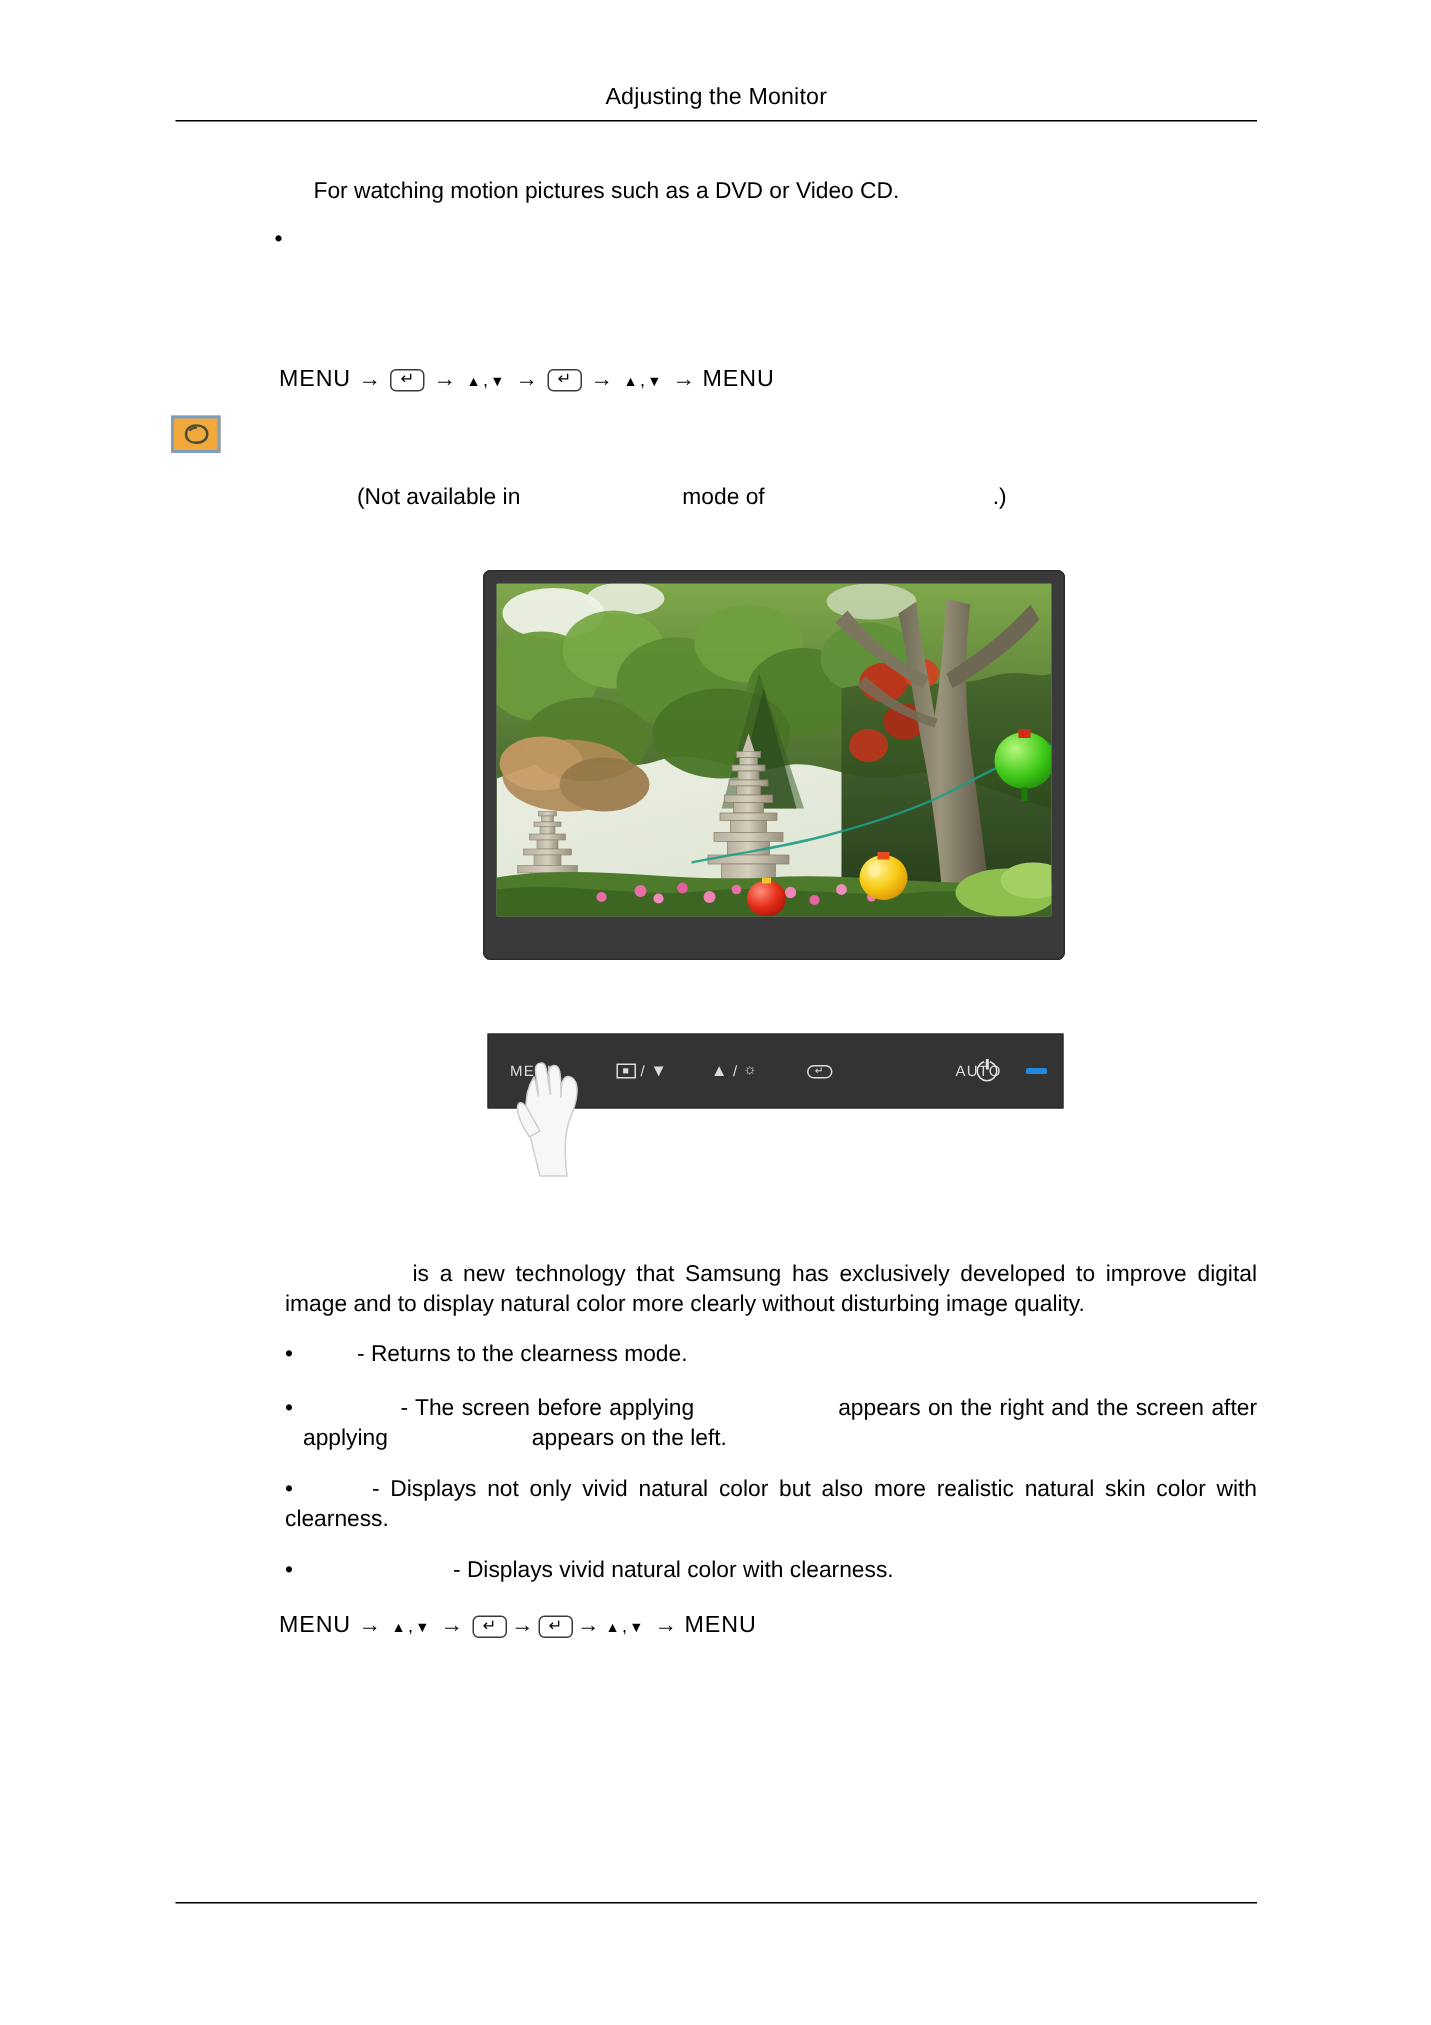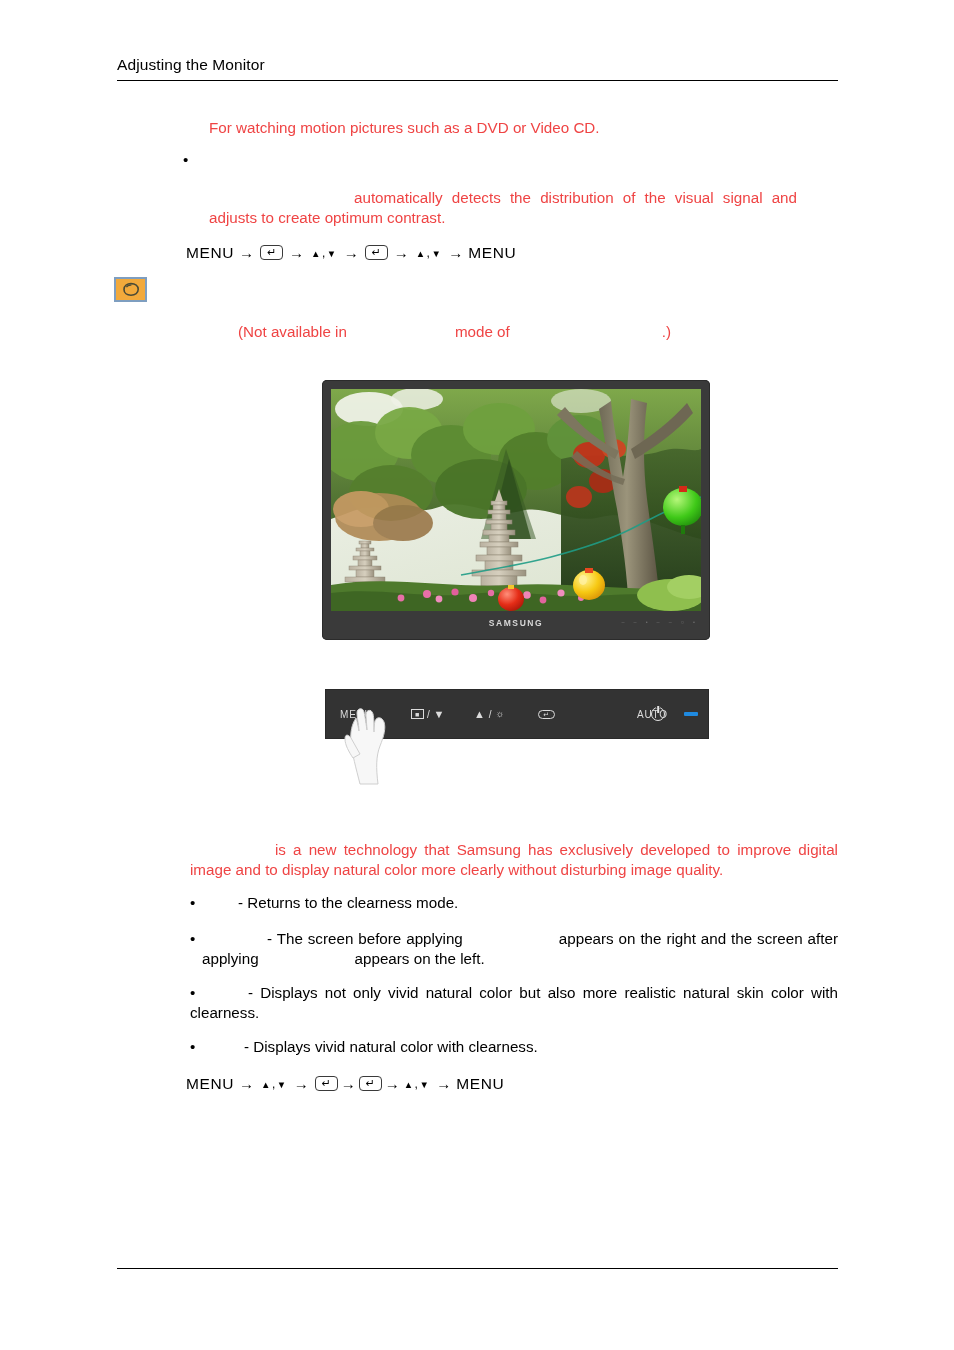--- a/index.html
+++ b/index.html
@@ -20,39 +20,40 @@
     position: absolute;
     inset: 0;
   }
 
   
   .header-title {
     position: absolute;
     top: 56px;
     left: 117px;
     width: 721px;
+    text-align: center;
     font-size: 15.5px;
     letter-spacing: 0.1px;
   }
   .rule {
     position: absolute;
     left: 117px;
     width: 721px;
     height: 0;
     border-top: 1.6px solid #000;
   }
   .rule-top { top: 80px; }
   .rule-bottom { top: 1268px; }
 
   
   .para {
     position: absolute;
     font-size: 15.2px;
     line-height: 20px;
-    color: #ef4444;
+    color: #000000;
   }
   .justify {
     text-align: justify;
   }
 
   .gap {
     display: inline-block;
   }
 
   
@@ -287,23 +288,20 @@
 
 <div class="page">
 
   <div class="header-title">Adjusting the Monitor</div>
   <div class="rule rule-top"></div>
 
   <div class="para" style="top:118px; left:209px; width:640px;">For watching motion pictures such as a DVD or Video CD.</div>
 
   <div class="bullet-row" style="top:150px; left:183px;">•</div>
 
-  <div class="para justify" style="top:188px; left:209px; width:588px;">
-    <span class="gap" style="width:145px;"></span><span>automatically detects the distribution of the visual signal and adjusts to create optimum contrast.</span>
-  </div>
 
   <div class="menupath" style="top:241px; left:186px;">
     <span class="word">MENU</span>
     <span class="arrow">→</span>
     <span class="enter-key">↵</span>
     <span class="arrow">→</span>
     <span class="updown"><span>▲</span><span class="sep">,</span><span>▼</span></span>
     <span class="arrow">→</span>
     <span class="enter-key">↵</span>
     <span class="arrow">→</span>
@@ -467,32 +465,20 @@
         <rect x="350" y="136" width="4" height="9" fill="#1f7a0c"></rect>
 
         <ellipse cx="258" cy="196" rx="16" ry="15" fill="url(#yellowlant)"></ellipse>
         <rect x="254" y="179" width="8" height="5" fill="#e8491f"></rect>
         <ellipse cx="252" cy="191" rx="4" ry="5" fill="#fff0a0" opacity="0.8"></ellipse>
 
         <ellipse cx="180" cy="210" rx="13" ry="12" fill="url(#redlant)"></ellipse>
         <rect x="177" y="196" width="6" height="4" fill="#f5c62c"></rect>
       </svg>
     </div>
-    <div class="bezel-bottom">
-      <span class="samsung-logo">SAMSUNG</span>
-      <span class="bezel-keys">
-        <span>–</span>
-        <span>–</span>
-        <span>•</span>
-        <span>–</span>
-        <span>–</span>
-        <span>○</span>
-        <span>•</span>
-      </span>
-    </div>
   </div>
 
   <div class="panel">
     <span class="panel-item panel-menu">MENU</span>
 
     <span class="panel-item panel-src">
       <span class="src-box">■</span>
       <span>/</span>
       <span class="tri-down">▼</span>
     </span>
@@ -545,21 +531,21 @@
 
   <div class="bullet-row justify" style="top:983px; left:190px; width:648px;">
     <span class="bullet-dot">•</span>
     <span style="display:block;">
       <span class="gap" style="width:58px;"></span><span>- Displays not only vivid natural color but also more realistic natural skin color with clearness.</span>
     </span>
   </div>
 
   <div class="bullet-row" style="top:1037px; left:190px; width:650px;">
     <span class="bullet-dot">•</span>
-    <span style="display:inline-block; margin-left:54px;">
+    <span style="display:inline-block; margin-left:112px;">
       <span class="gap" style="width:0px;"></span><span>- Displays vivid natural color with clearness.</span>
     </span>
   </div>
 
   <div class="menupath" style="top:1072px; left:186px;">
     <span class="word">MENU</span>
     <span class="arrow">→</span>
     <span class="updown"><span>▲</span><span class="sep">,</span><span>▼</span></span>
     <span class="arrow">→</span>
     <span class="enter-key">↵</span>

